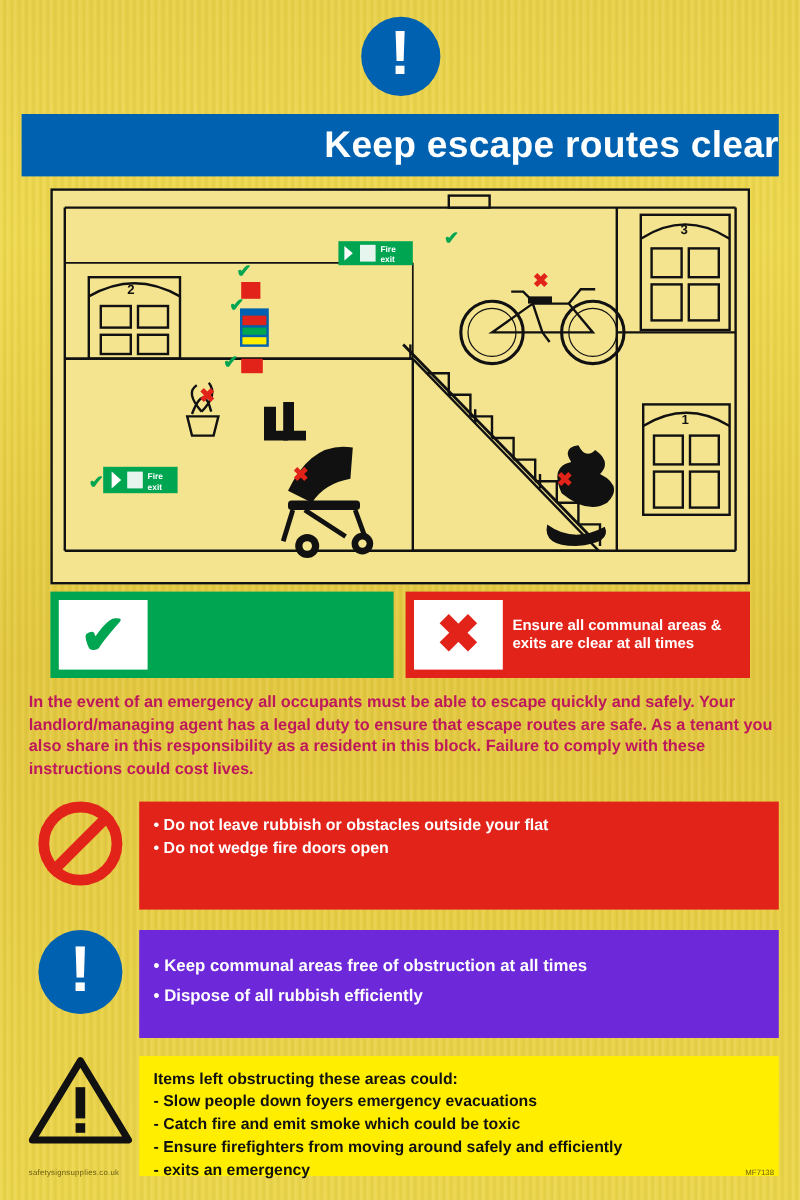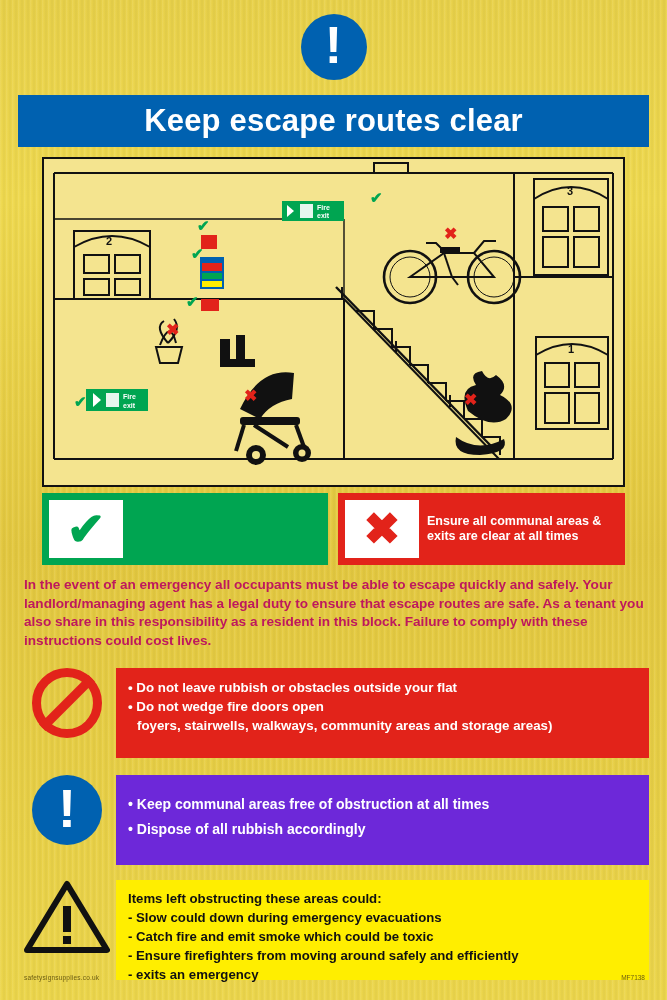--- a/index.html
+++ b/index.html
@@ -23,21 +23,21 @@
     background:#0061b0;display:flex;align-items:center;justify-content:center;
   }
   .roundel .bang{
     color:#fff;font-size:52px;line-height:52px;font-weight:bold;
     font-family:"Liberation Sans", sans-serif;margin-top:-4px;
   }
 
   
   .titlebar{
     position:absolute;left:18px;top:95px;width:631px;height:52px;
-    background:#0061b0;display:flex;align-items:center;justify-content:center;
+    background:#0061b0;display:flex;align-items:center;justify-content:flex-end;
   }
   .titlebar h1{
     margin:0;color:#fff;font-size:31px;font-weight:bold;letter-spacing:.2px;
   }
 
   
   .illus{
     position:absolute;left:42px;top:157px;width:583px;height:330px;
     background:#f4e48f;border:2px solid #111;box-sizing:border-box;
     overflow:hidden;
@@ -292,47 +292,46 @@
 
   <div class="para">In the event of an emergency all occupants must be able to escape quickly and safely. Your landlord/managing agent has a legal duty to ensure that escape routes are safe. As a tenant you also share in this responsibility as a resident in this block. Failure to comply with these instructions could cost lives.</div>
 
   <div class="striprow strip-prohib">
     <div class="icon-cell">
       <div class="prohib-icon"></div>
     </div>
     <div class="redpanel">
       <span class="bullet">• Do not leave rubbish or obstacles outside your flat</span>
       <span class="bullet">• Do not wedge fire doors open</span>
-      <span class="indent">foyers, stairwells, walkways, community areas and storage areas)</span>
     </div>
   </div>
 
   <div class="striprow strip-mand">
     <div class="icon-cell">
       <div class="mand-icon">
         <span class="bang">!</span>
       </div>
     </div>
     <div class="bluepanel">
       <span class="bullet">• Keep communal areas free of obstruction at all times</span>
-      <span class="bullet">• Dispose of all rubbish accordingly</span>
+      <span class="bullet">• Dispose of all rubbish efficiently</span>
     </div>
   </div>
 
   <div class="striprow strip-warn">
     <div class="icon-cell">
       <svg class="warn-icon" viewBox="0 0 86 74">
         <polygon points="43,4 83,70 3,70" fill="none" stroke="#111" stroke-width="6" stroke-linejoin="round"></polygon>
         <rect x="39" y="26" width="8" height="26" fill="#111"></rect>
         <rect x="39" y="56" width="8" height="8" fill="#111"></rect>
       </svg>
     </div>
     <div class="yellowpanel">
       <span class="bullet">Items left obstructing these areas could:</span>
-      <span class="bullet">- Slow could down during emergency evacuations</span>
+      <span class="bullet">- Slow people down foyers emergency evacuations</span>
       <span class="bullet">- Catch fire and emit smoke which could be toxic</span>
       <span class="bullet">- Ensure firefighters from moving around safely and efficiently</span>
       <span class="bullet">- exits an emergency</span>
     </div>
   </div>
 
   <div class="webtag">safetysignsupplies.co.uk</div>
   <div class="codetag">MF7138</div>
 
 </div>

